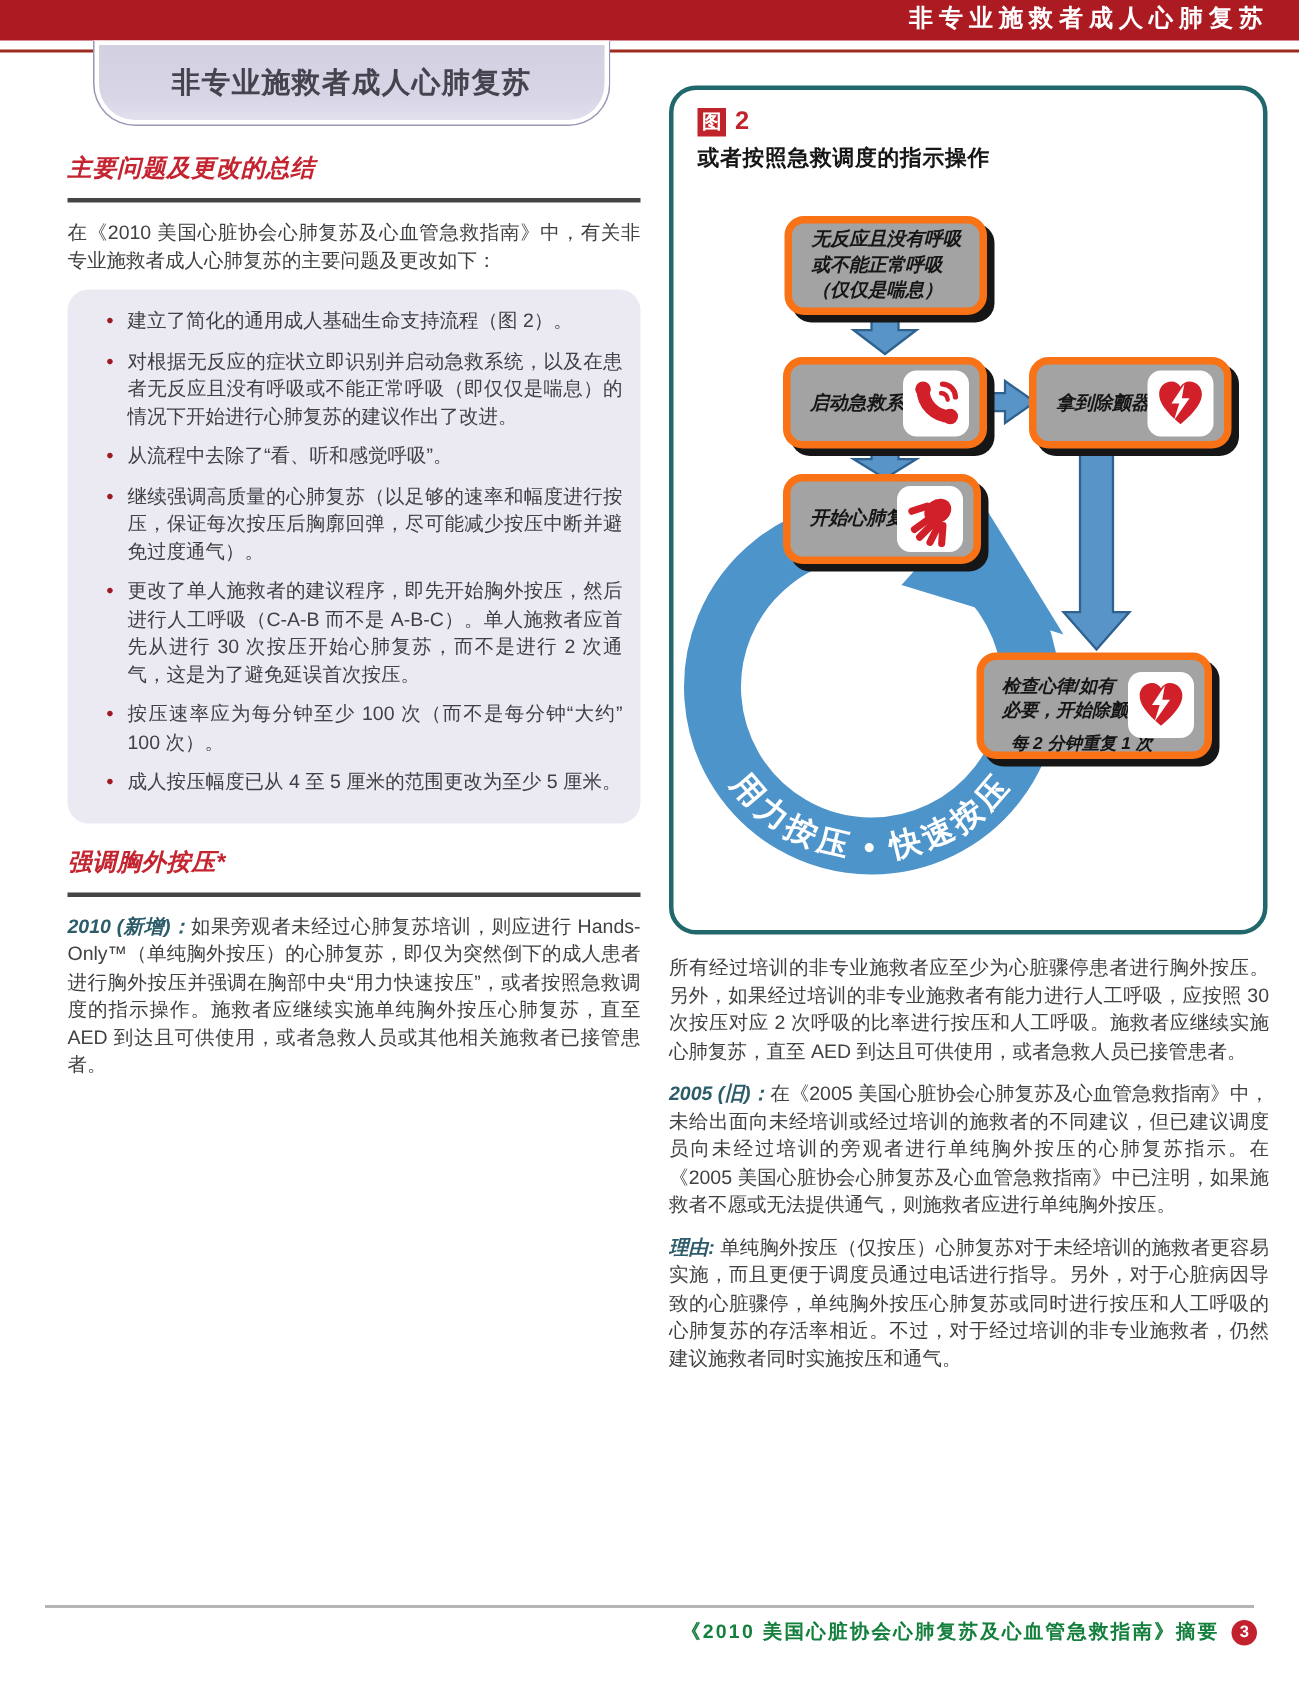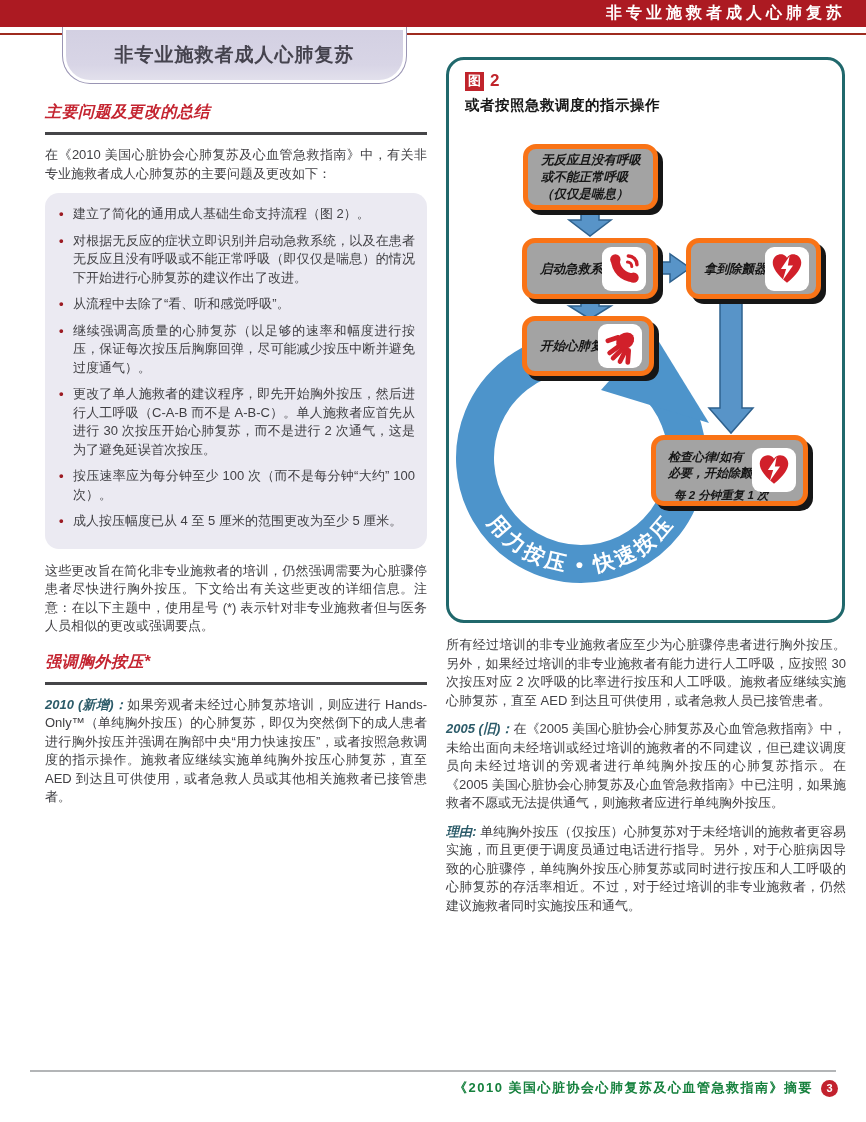--- a/index.html
+++ b/index.html
@@ -30,21 +30,21 @@
   }
   
   .left-col { position:absolute; left:45px; top:102px; width:382px; }
   h2.sec {
     font-size:16px; font-weight:bold; font-style:italic; color:#c42430;
     padding-bottom:9px; border-bottom:3px solid #454548; margin-bottom:11px;
     letter-spacing:0.5px;
   }
   .body-p { font-size:13px; line-height:18.5px; text-align:justify; margin-bottom:10px; }
   .panel {
-    background:#ebeaf2; border-radius:14px; padding:12px 12px 10px 12px; margin-bottom:13px;
+    background:#ebeaf2; border-radius:14px; padding:12px 12px 10px 24px; margin-bottom:13px;
   }
   .panel ul { list-style:none; }
   .panel li {
     position:relative; font-size:13px; line-height:18.5px; text-align:justify;
     padding-left:16px; margin-bottom:8px; color:#414044;
   }
   .panel li::before {
     content:"•"; position:absolute; left:2px; top:0; color:#9c1b23; font-weight:bold;
   }
   .lead-in { font-weight:bold; font-style:italic; color:#2c5b69; }
@@ -117,21 +117,20 @@
         <li>建立了简化的通用成人基础生命支持流程（图 2）。</li>
         <li>对根据无反应的症状立即识别并启动急救系统，以及在患者无反应且没有呼吸或不能正常呼吸（即仅仅是喘息）的情况下开始进行心肺复苏的建议作出了改进。</li>
         <li>从流程中去除了“看、听和感觉呼吸”。</li>
         <li>继续强调高质量的心肺复苏（以足够的速率和幅度进行按压，保证每次按压后胸廓回弹，尽可能减少按压中断并避免过度通气）。</li>
         <li>更改了单人施救者的建议程序，即先开始胸外按压，然后进行人工呼吸（C-A-B 而不是 A-B-C）。单人施救者应首先从进行 30 次按压开始心肺复苏，而不是进行 2 次通气，这是为了避免延误首次按压。</li>
         <li>按压速率应为每分钟至少 100 次（而不是每分钟“大约” 100 次）。</li>
         <li>成人按压幅度已从 4 至 5 厘米的范围更改为至少 5 厘米。</li>
       </ul>
     </div>
 
-    <p class="body-p mb16">这些更改旨在简化非专业施救者的培训，仍然强调需要为心脏骤停患者尽快进行胸外按压。下文给出有关这些更改的详细信息。注意：在以下主题中，使用星号 (*) 表示针对非专业施救者但与医务人员相似的更改或强调要点。</p>
 
     <h2 class="sec mt16">强调胸外按压*</h2>
     <p class="body-p">
       <span class="lead-in">2010 (新增)：</span><span>如果旁观者未经过心肺复苏培训，则应进行 Hands-Only™（单纯胸外按压）的心肺复苏，即仅为突然倒下的成人患者进行胸外按压并强调在胸部中央“用力快速按压”，或者按照急救调度的指示操作。施救者应继续实施单纯胸外按压心肺复苏，直至 AED 到达且可供使用，或者急救人员或其他相关施救者已接管患者。</span>
     </p>
   </div>
 
   <div class="fig-box">
     <div class="fig-label">
       <span class="fig-label-square">图</span>

